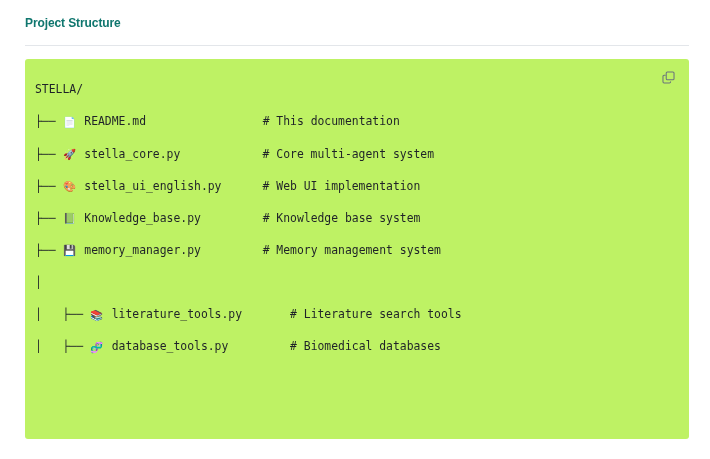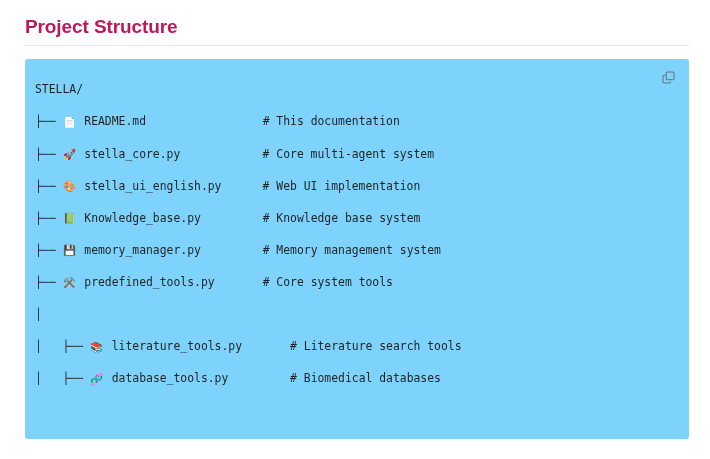--- a/index.html
+++ b/index.html
@@ -21,43 +21,43 @@
     width: 710px;
     height: 459px;
     box-sizing: border-box;
   }
 
   
   .page-title {
     position: absolute;
     left: 25px;
     top: 16px;
-    font-size: 19px;
+    font-size: 12px;
     font-weight: bold;
     letter-spacing: -0.1px;
-    color: #be185d;
+    color: #0f766e;
     line-height: 1.2;
   }
   .title-rule {
     position: absolute;
     left: 25px;
     top: 45px;
     width: 664px;
     height: 1px;
     background: #e3e6ea;
   }
 
   
   .code-block {
     position: absolute;
     left: 25px;
     top: 59px;
     width: 664px;
     height: 380px;
-    background: #7dd3fc;
+    background: #bef264;
     border-radius: 3px;
     box-sizing: border-box;
     overflow: hidden;
   }
 
   .copy-btn {
     position: absolute;
     right: 10px;
     top: 8px;
     width: 22px;
@@ -121,21 +121,20 @@
         <path d="M10.6 13.3a1.4 1.4 0 0 1-1.4 1.4H2.6a1.4 1.4 0 0 1-1.4-1.4V6.7a1.4 1.4 0 0 1 1.4-1.4h1.3" fill="none" stroke="#6a737d" stroke-width="1.3" stroke-linecap="round"></path>
       </svg>
     </div>
 
     <pre class="tree"><span class="row"><span class="seg-pre"></span><span class="nm">STELLA/</span></span>
 <span class="row"><span class="seg-pre">├── </span><span class="ico">📄</span><span> </span><span class="nm">README.md</span><span>                 </span><span class="cmt"># This documentation</span></span>
 <span class="row"><span class="seg-pre">├── </span><span class="ico">🚀</span><span> </span><span class="nm">stella_core.py</span><span>            </span><span class="cmt"># Core multi-agent system</span></span>
 <span class="row"><span class="seg-pre">├── </span><span class="ico">🎨</span><span> </span><span class="nm">stella_ui_english.py</span><span>      </span><span class="cmt"># Web UI implementation</span></span>
 <span class="row"><span class="seg-pre">├── </span><span class="ico">📗</span><span> </span><span class="nm">Knowledge_base.py</span><span>         </span><span class="cmt"># Knowledge base system</span></span>
 <span class="row"><span class="seg-pre">├── </span><span class="ico">💾</span><span> </span><span class="nm">memory_manager.py</span><span>         </span><span class="cmt"># Memory management system</span></span>
-<span class="row"><span class="seg-pre">├── </span><span class="ico">⚒️</span><span> </span><span class="nm">predefined_tools.py</span><span>       </span><span class="cmt"># Core system tools</span></span>
 <span class="row blank"><span class="seg-pre">│</span><span class="nm"></span></span>
 <span class="row"><span class="seg-pre">│   ├── </span><span class="ico">📚</span><span> </span><span class="nm">literature_tools.py</span><span>       </span><span class="cmt"># Literature search tools</span></span>
 <span class="row"><span class="seg-pre">│   ├── </span><span class="ico">🧬</span><span> </span><span class="nm">database_tools.py</span><span>         </span><span class="cmt"># Biomedical databases</span></span>
 
 
 
 
 
 
 

